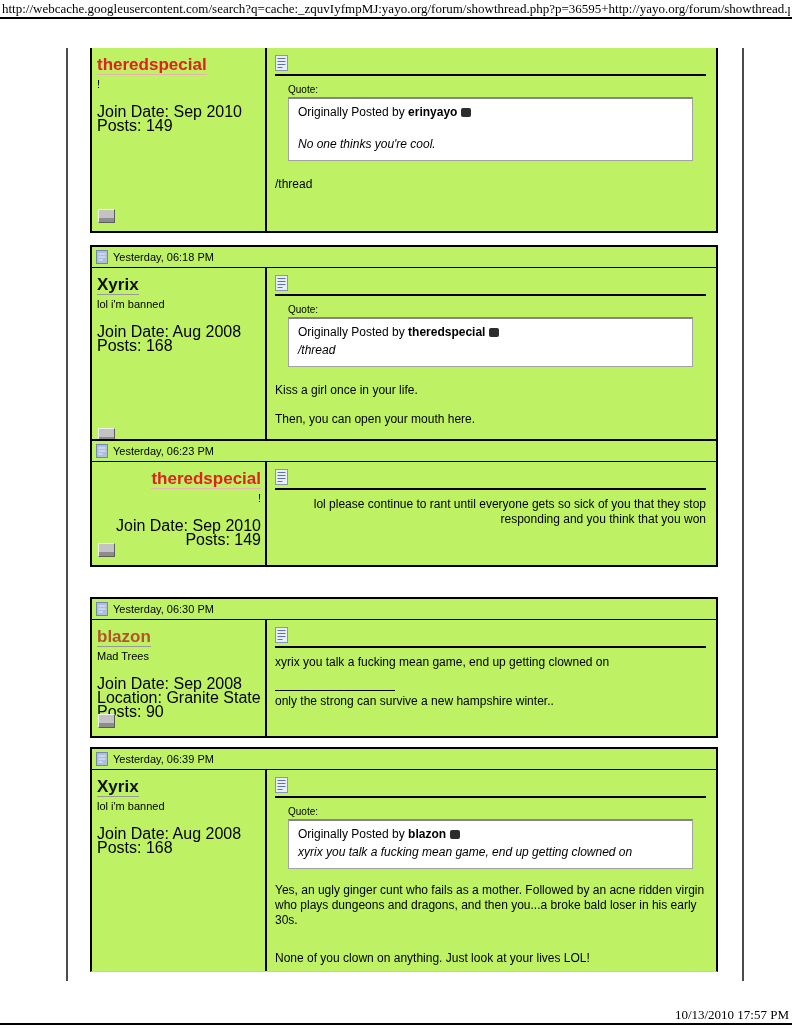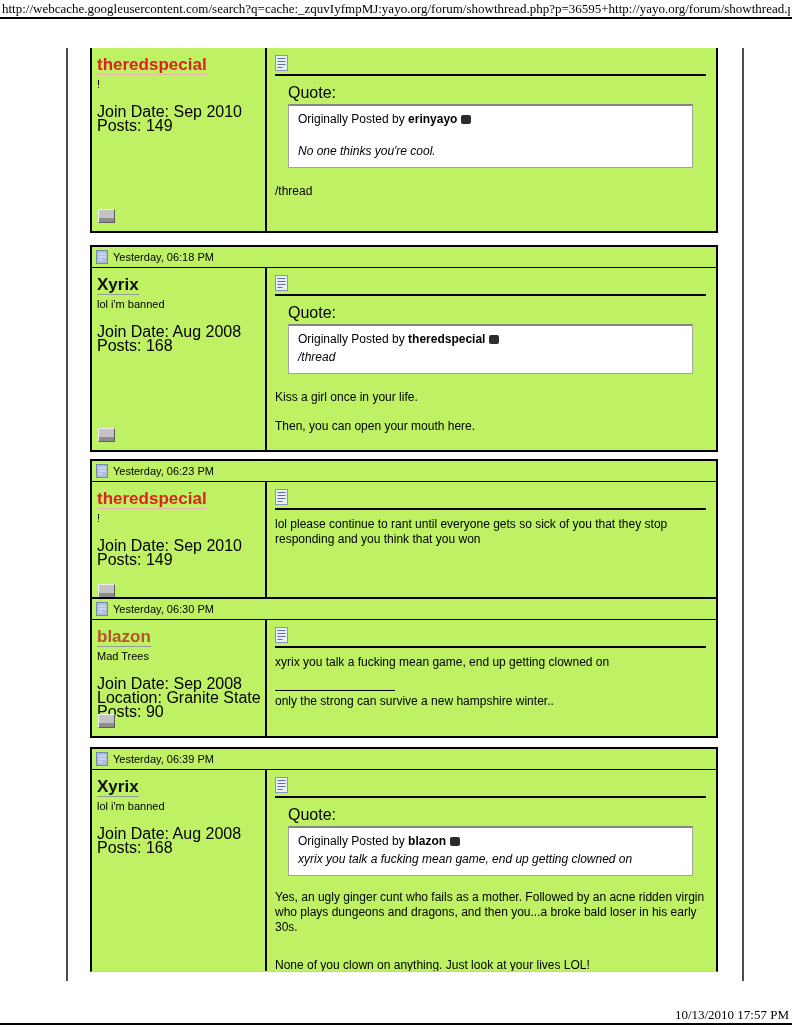--- a/index.html
+++ b/index.html
@@ -16,21 +16,21 @@
 
   
   .page-rail{position:absolute;top:48px;height:933px;width:2px;background:#4c4c4c;}
   .rail-left{left:66px;} .rail-right{left:742px;}
 
   
   .post{position:absolute;left:90px;width:628px;box-sizing:border-box;
         border:2px solid #000;background:#bef264;overflow:hidden;}
   .post-1{top:48px;height:185px;border-top:none;}
   .post-2{top:245px;height:207px;}
-  .post-3{top:459px;height:149px;}
+  .post-3{top:439px;height:128px;text-align:right;}
   .post-4{top:597px;height:141px;}
   .post-5{top:747px;height:225px;border-bottom:1px solid #c8c8c8;}
 
   .post-header{height:20px;border-bottom:1px solid #000;display:flex;align-items:center;
                gap:5px;padding-left:4px;font-size:11px;}
   .post-row{display:flex;height:calc(100% - 21px);}
   .post-1 .post-row{height:100%;}
 
   .user-cell{width:175px;box-sizing:border-box;border-right:2px solid #000;
              position:relative;padding:7px 4px 0 5px;}
@@ -41,21 +41,21 @@
   .uname-orange{color:#b4532a;}
   .user-title{font-size:11px;margin-top:3px;}
   .user-stats{font-size:16px;margin-top:15px;line-height:14px;}
   .user-button{position:absolute;left:6px;bottom:8px;width:15px;height:12px;
       background:#c3c3c3;border:1px solid;border-color:#efefef #5c5c5c #5c5c5c #efefef;
       box-shadow:inset 0 -4px 0 #8d8d8d;cursor:pointer;}
 
   .content-cell{flex:1;box-sizing:border-box;padding:7px 10px 0 8px;position:relative;font-size:12px;}
   .icon-rule{height:2px;background:#000;margin-top:3px;}
 
-  .quote-label{font-size:16px;margin:8px 0 2px 13px;}
+  .quote-label{font-size:10px;margin:8px 0 2px 13px;}
   .quote-box{margin-left:13px;margin-right:13px;border:1px solid #a2a2a2;
              border-top:2px solid #858585;padding:5px 8px 8px 9px;background:#fff;}
   .quote-intro{font-size:12px;line-height:16px;}
   .quote-intro b{font-weight:bold;}
   .viewpost-icon{display:inline-block;width:10px;height:9px;background:#2c2c2c;
                  border-radius:2px;margin-left:4px;vertical-align:-1px;cursor:pointer;}
   .quote-text{font-style:italic;font-size:12px;line-height:16px;margin-top:2px;}
   .quote-gap{height:14px;}
 
   .body-text{font-size:12px;line-height:15px;margin-top:16px;}

